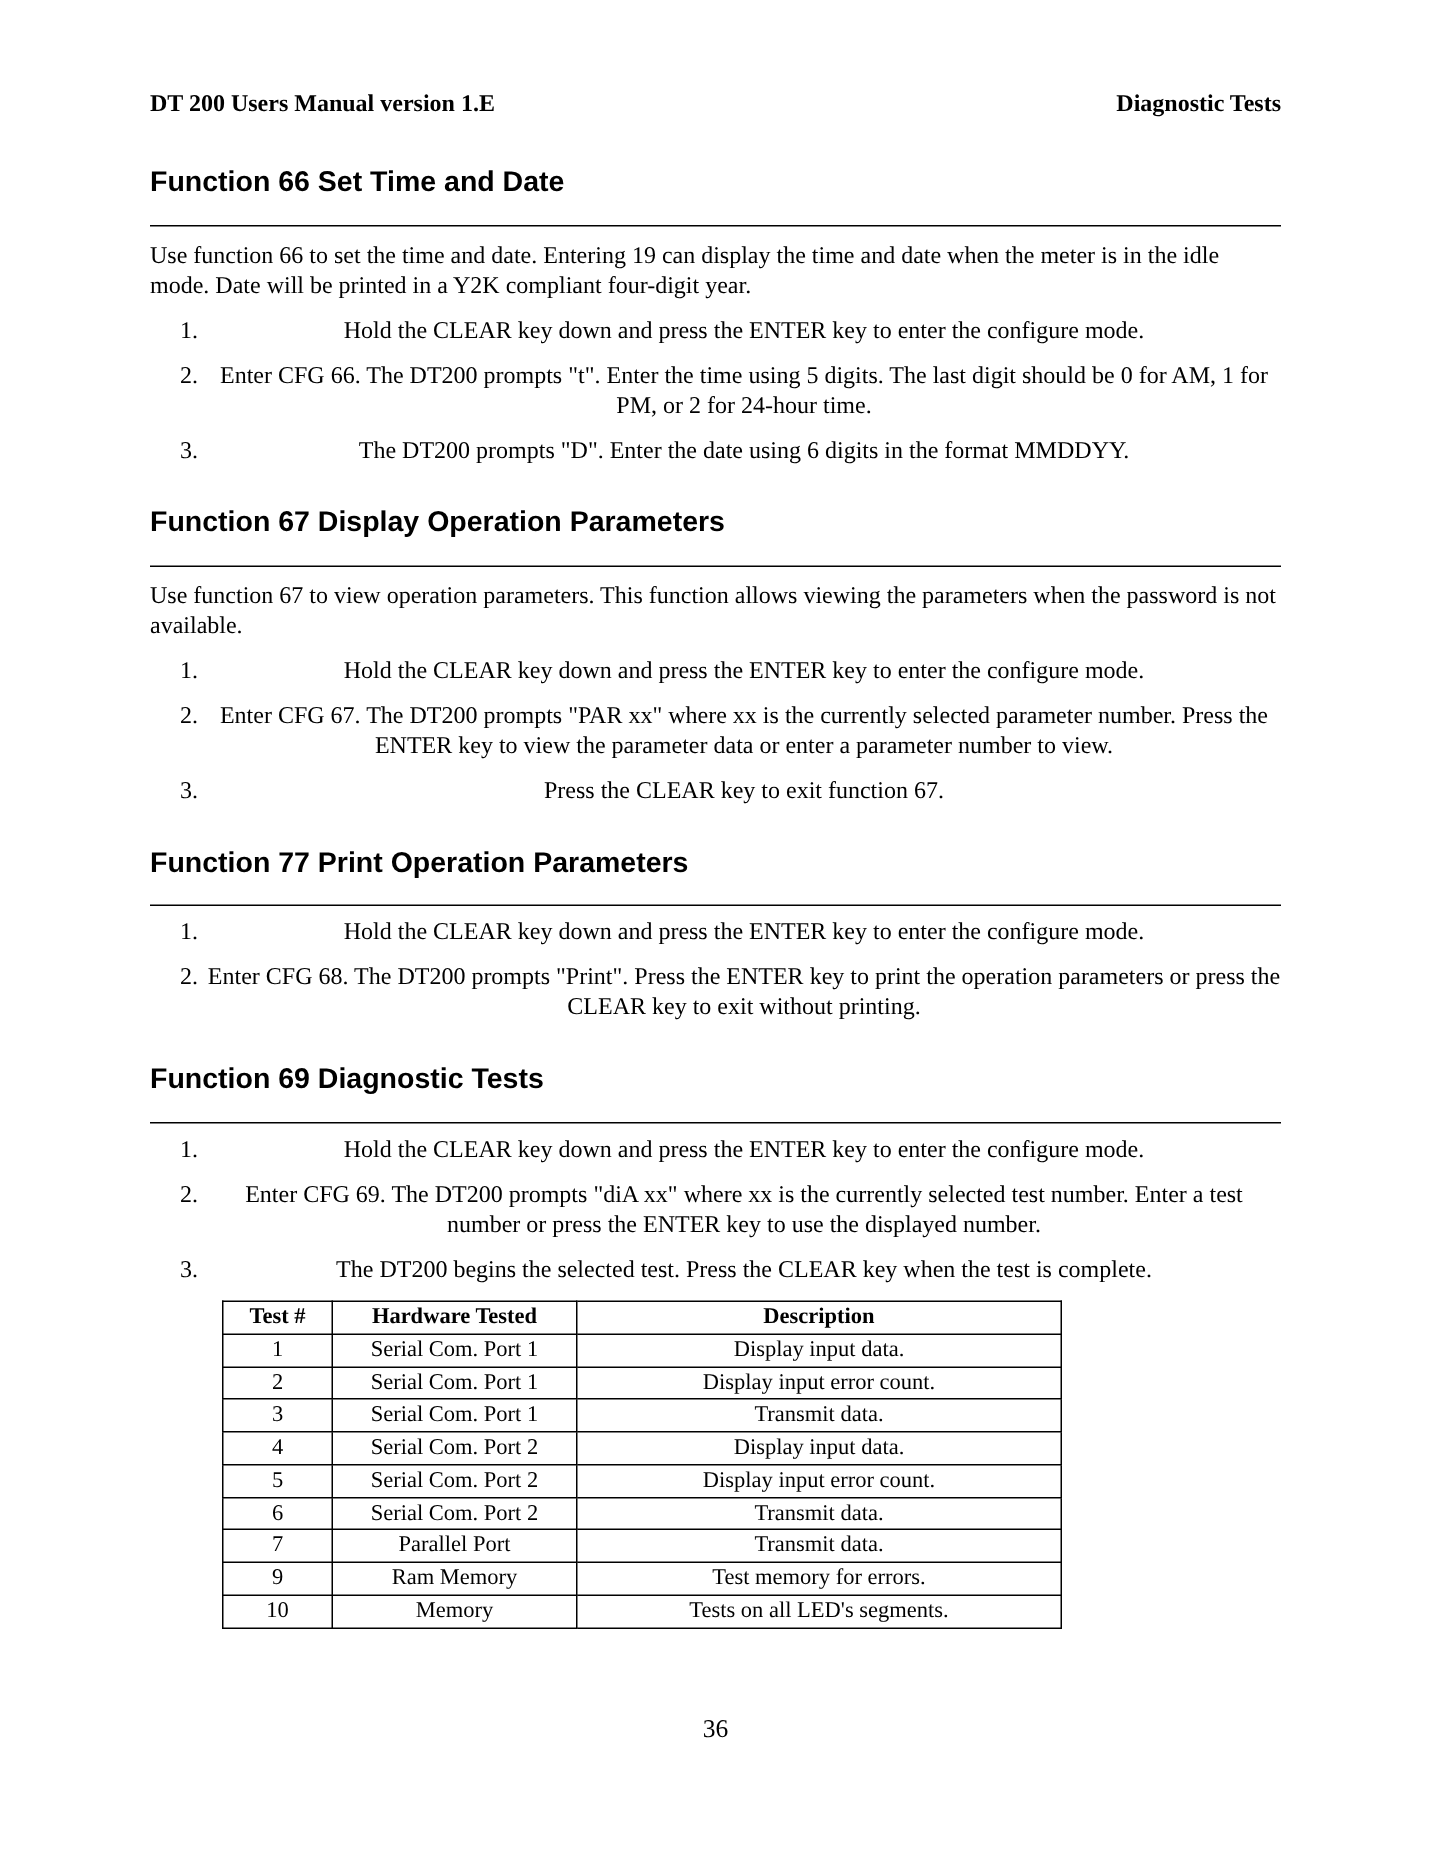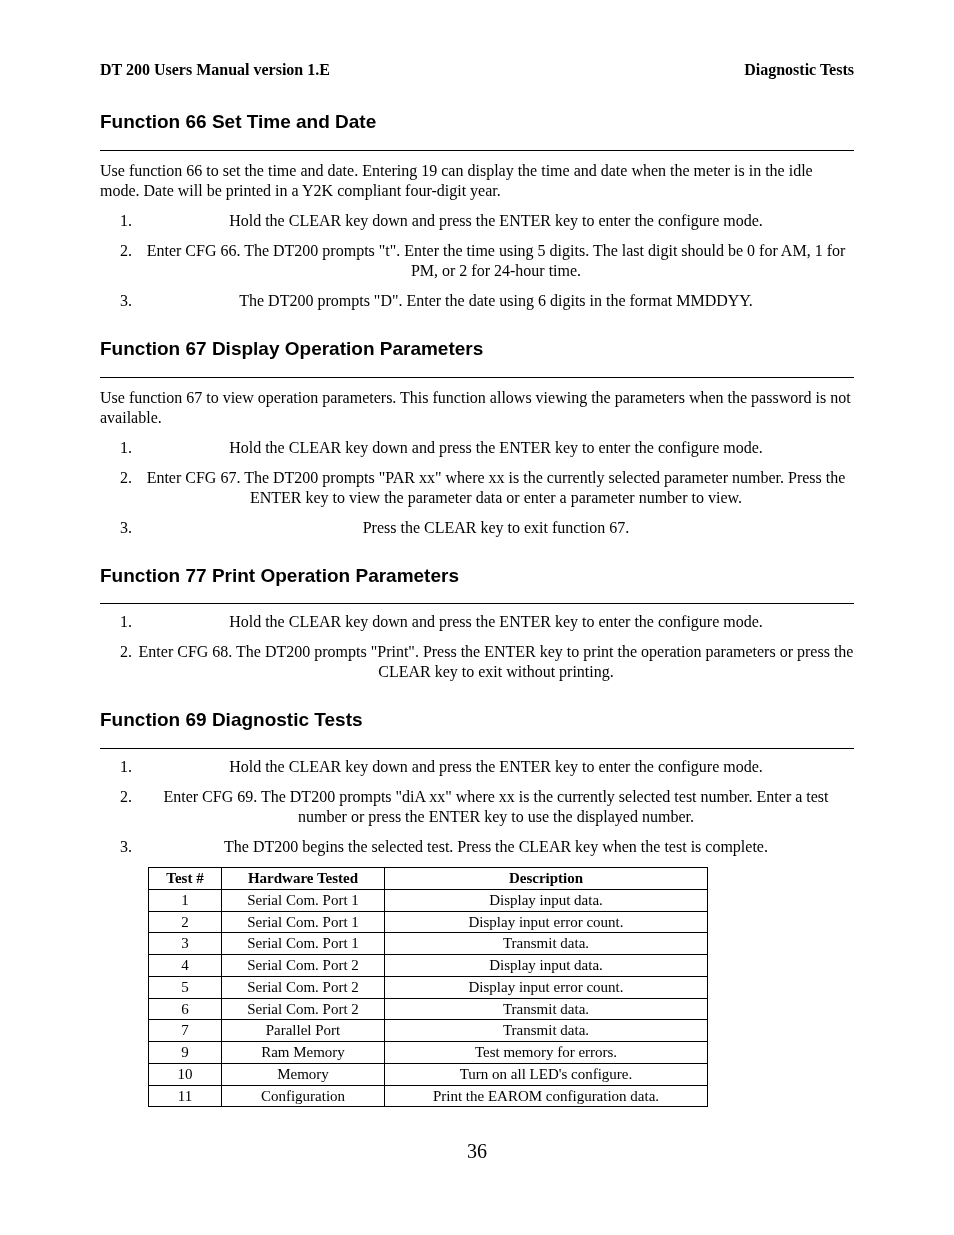--- a/index.html
+++ b/index.html
@@ -55,22 +55,22 @@
     font-weight: bold;
   }
   table.diag td.num {
     text-align: center;
     width: 60px;
   }
   table.diag .hw { width: 150px; }
   table.diag .desc { width: 310px; }
   .page-num {
     text-align: center;
-    margin-top: 32px;
-    font-size: 20px;
+    margin-top: 56px;
+    font-size: 17px;
   }
 </style>
 </head>
 <body>
 
 <div class="header-row">
   <span>DT 200 Users Manual version 1.E</span>
   <span>Diagnostic Tests</span>
 </div>
 
@@ -148,23 +148,18 @@
         <td class="desc">Transmit data.</td>
       </tr>
       <tr>
         <td class="num">9</td>
         <td class="hw">Ram Memory</td>
         <td class="desc">Test memory for errors.</td>
       </tr>
       <tr>
         <td class="num">10</td>
         <td class="hw">Memory</td>
-        <td class="desc">Turn on all LED's configure.</td>
-      </tr>
-      <tr>
-        <td class="num">11</td>
-        <td class="hw">Configuration</td>
-        <td class="desc">Print the EAROM configuration data.</td>
+        <td class="desc">Tests on all LED's segments.</td>
       </tr>
     </tbody>
 </table>
 
 <div class="page-num">36</div>
 
 </body></html>

